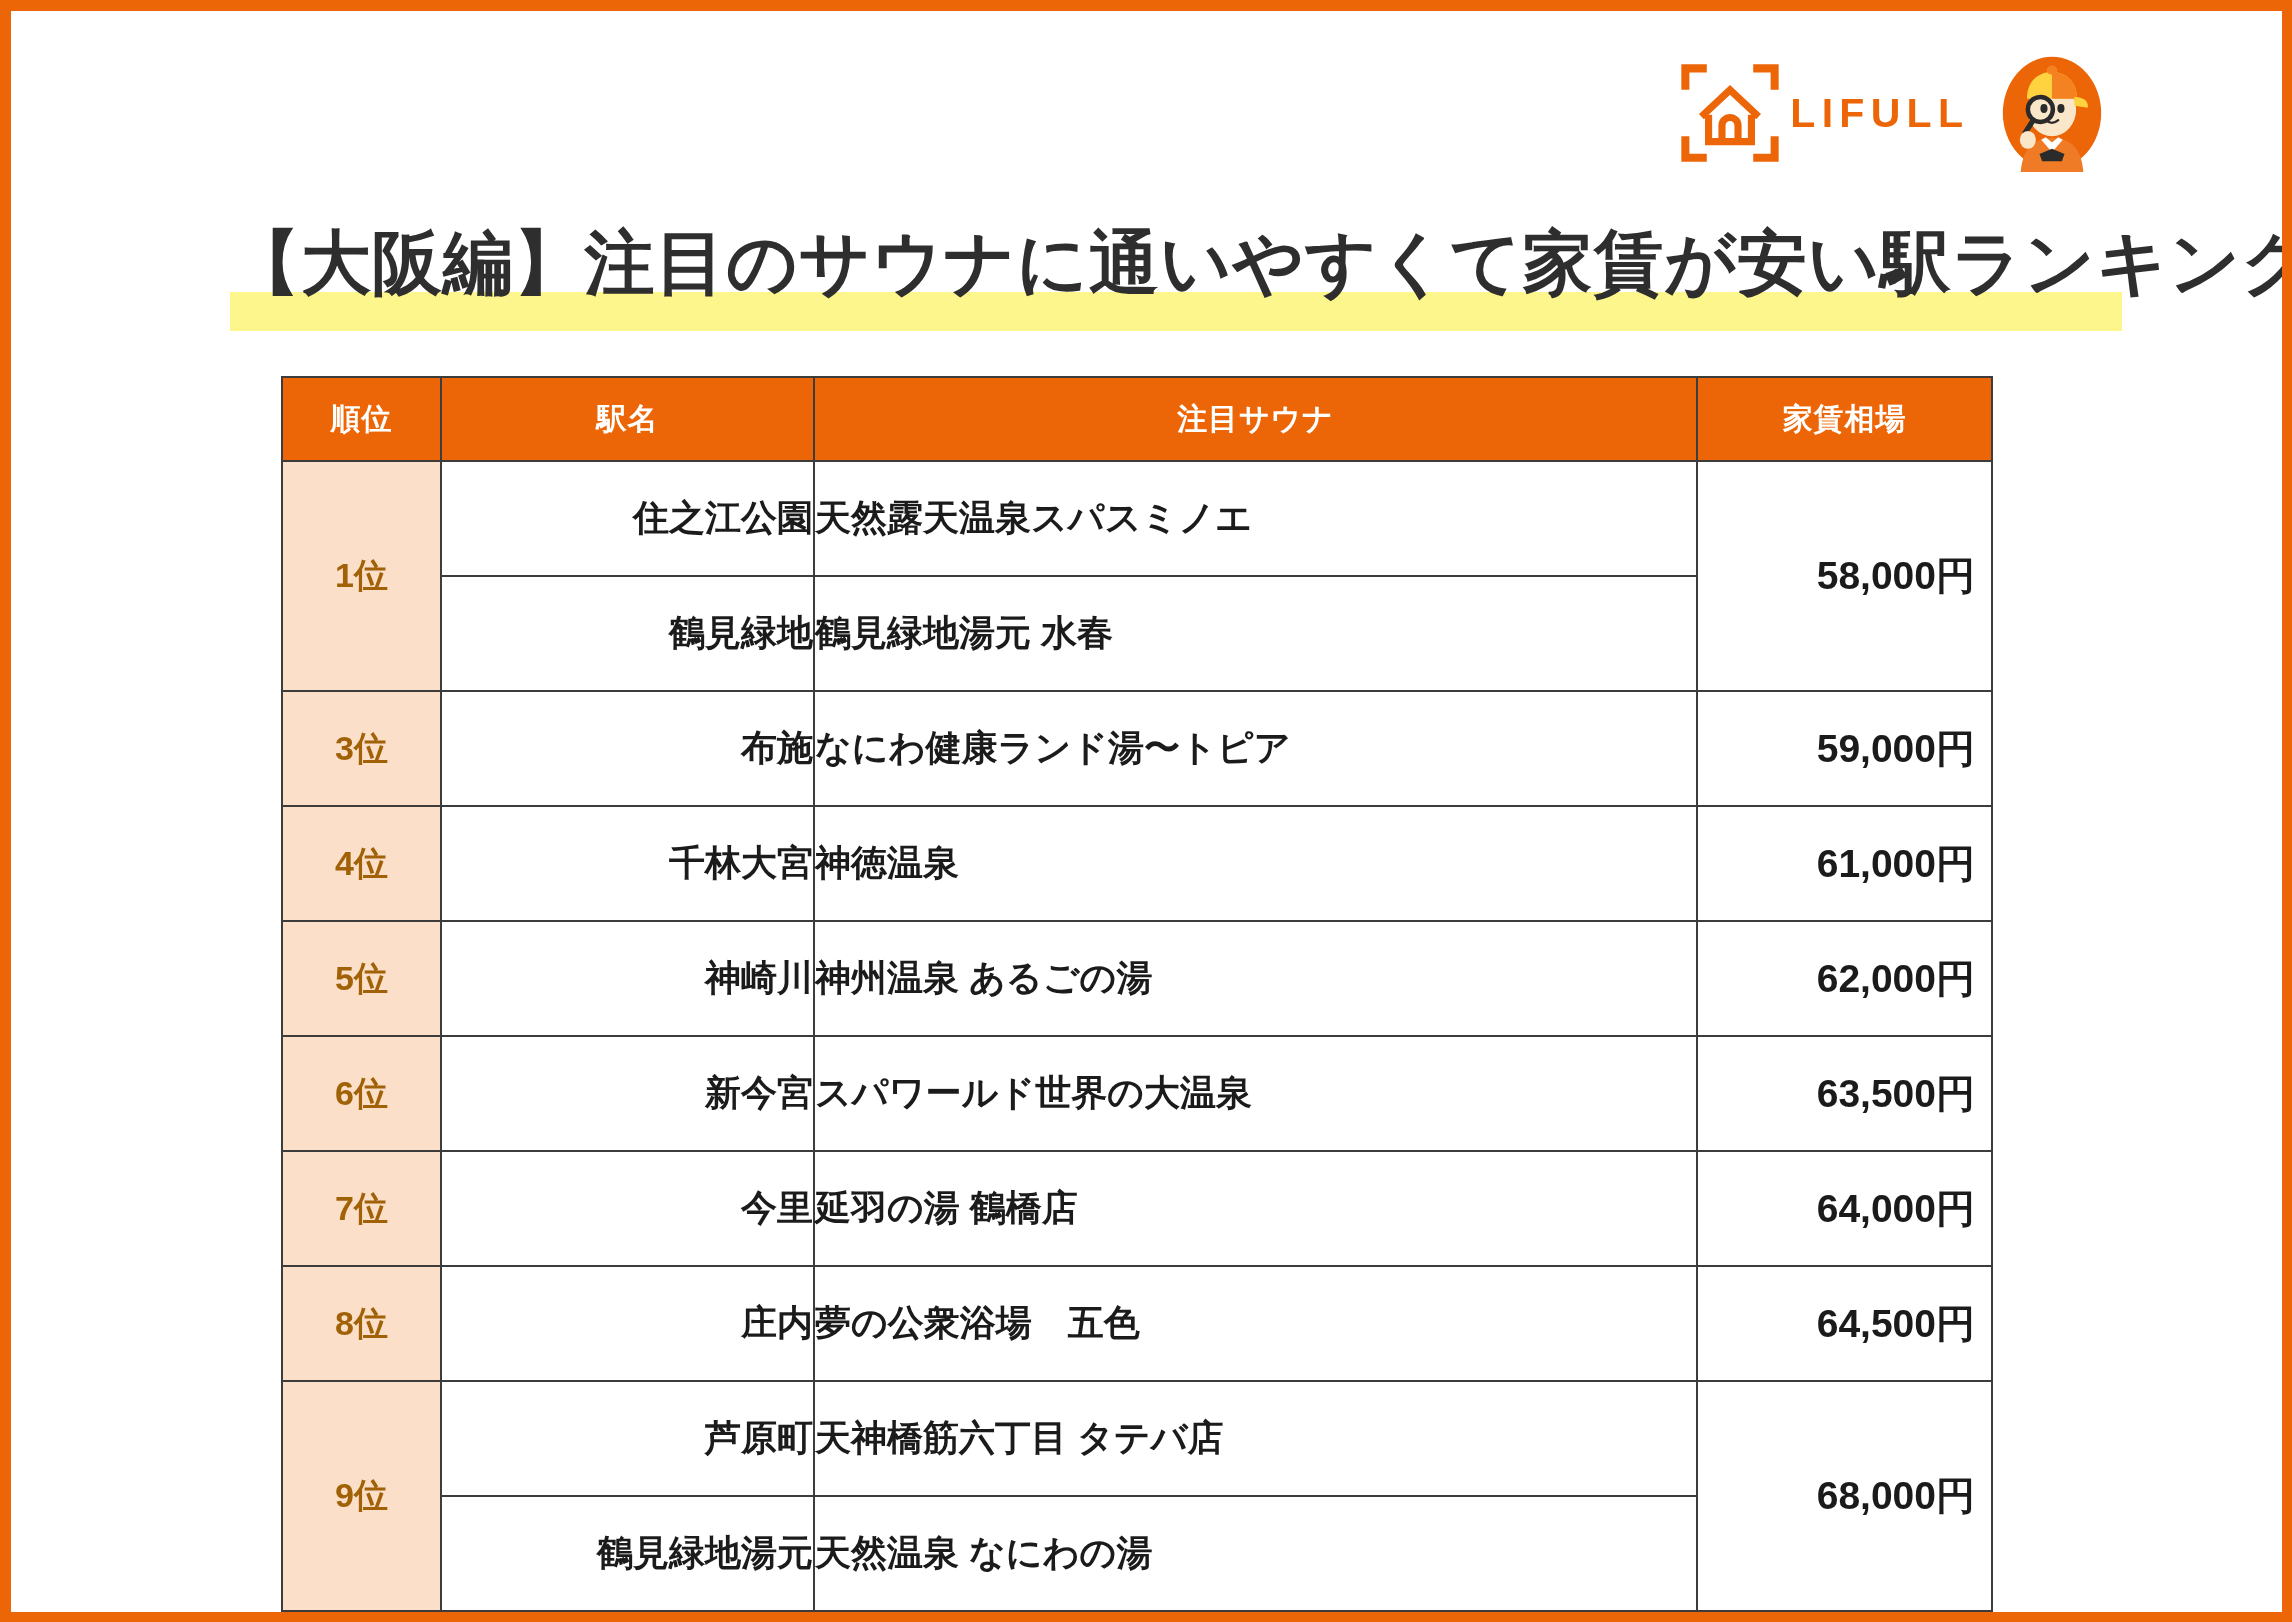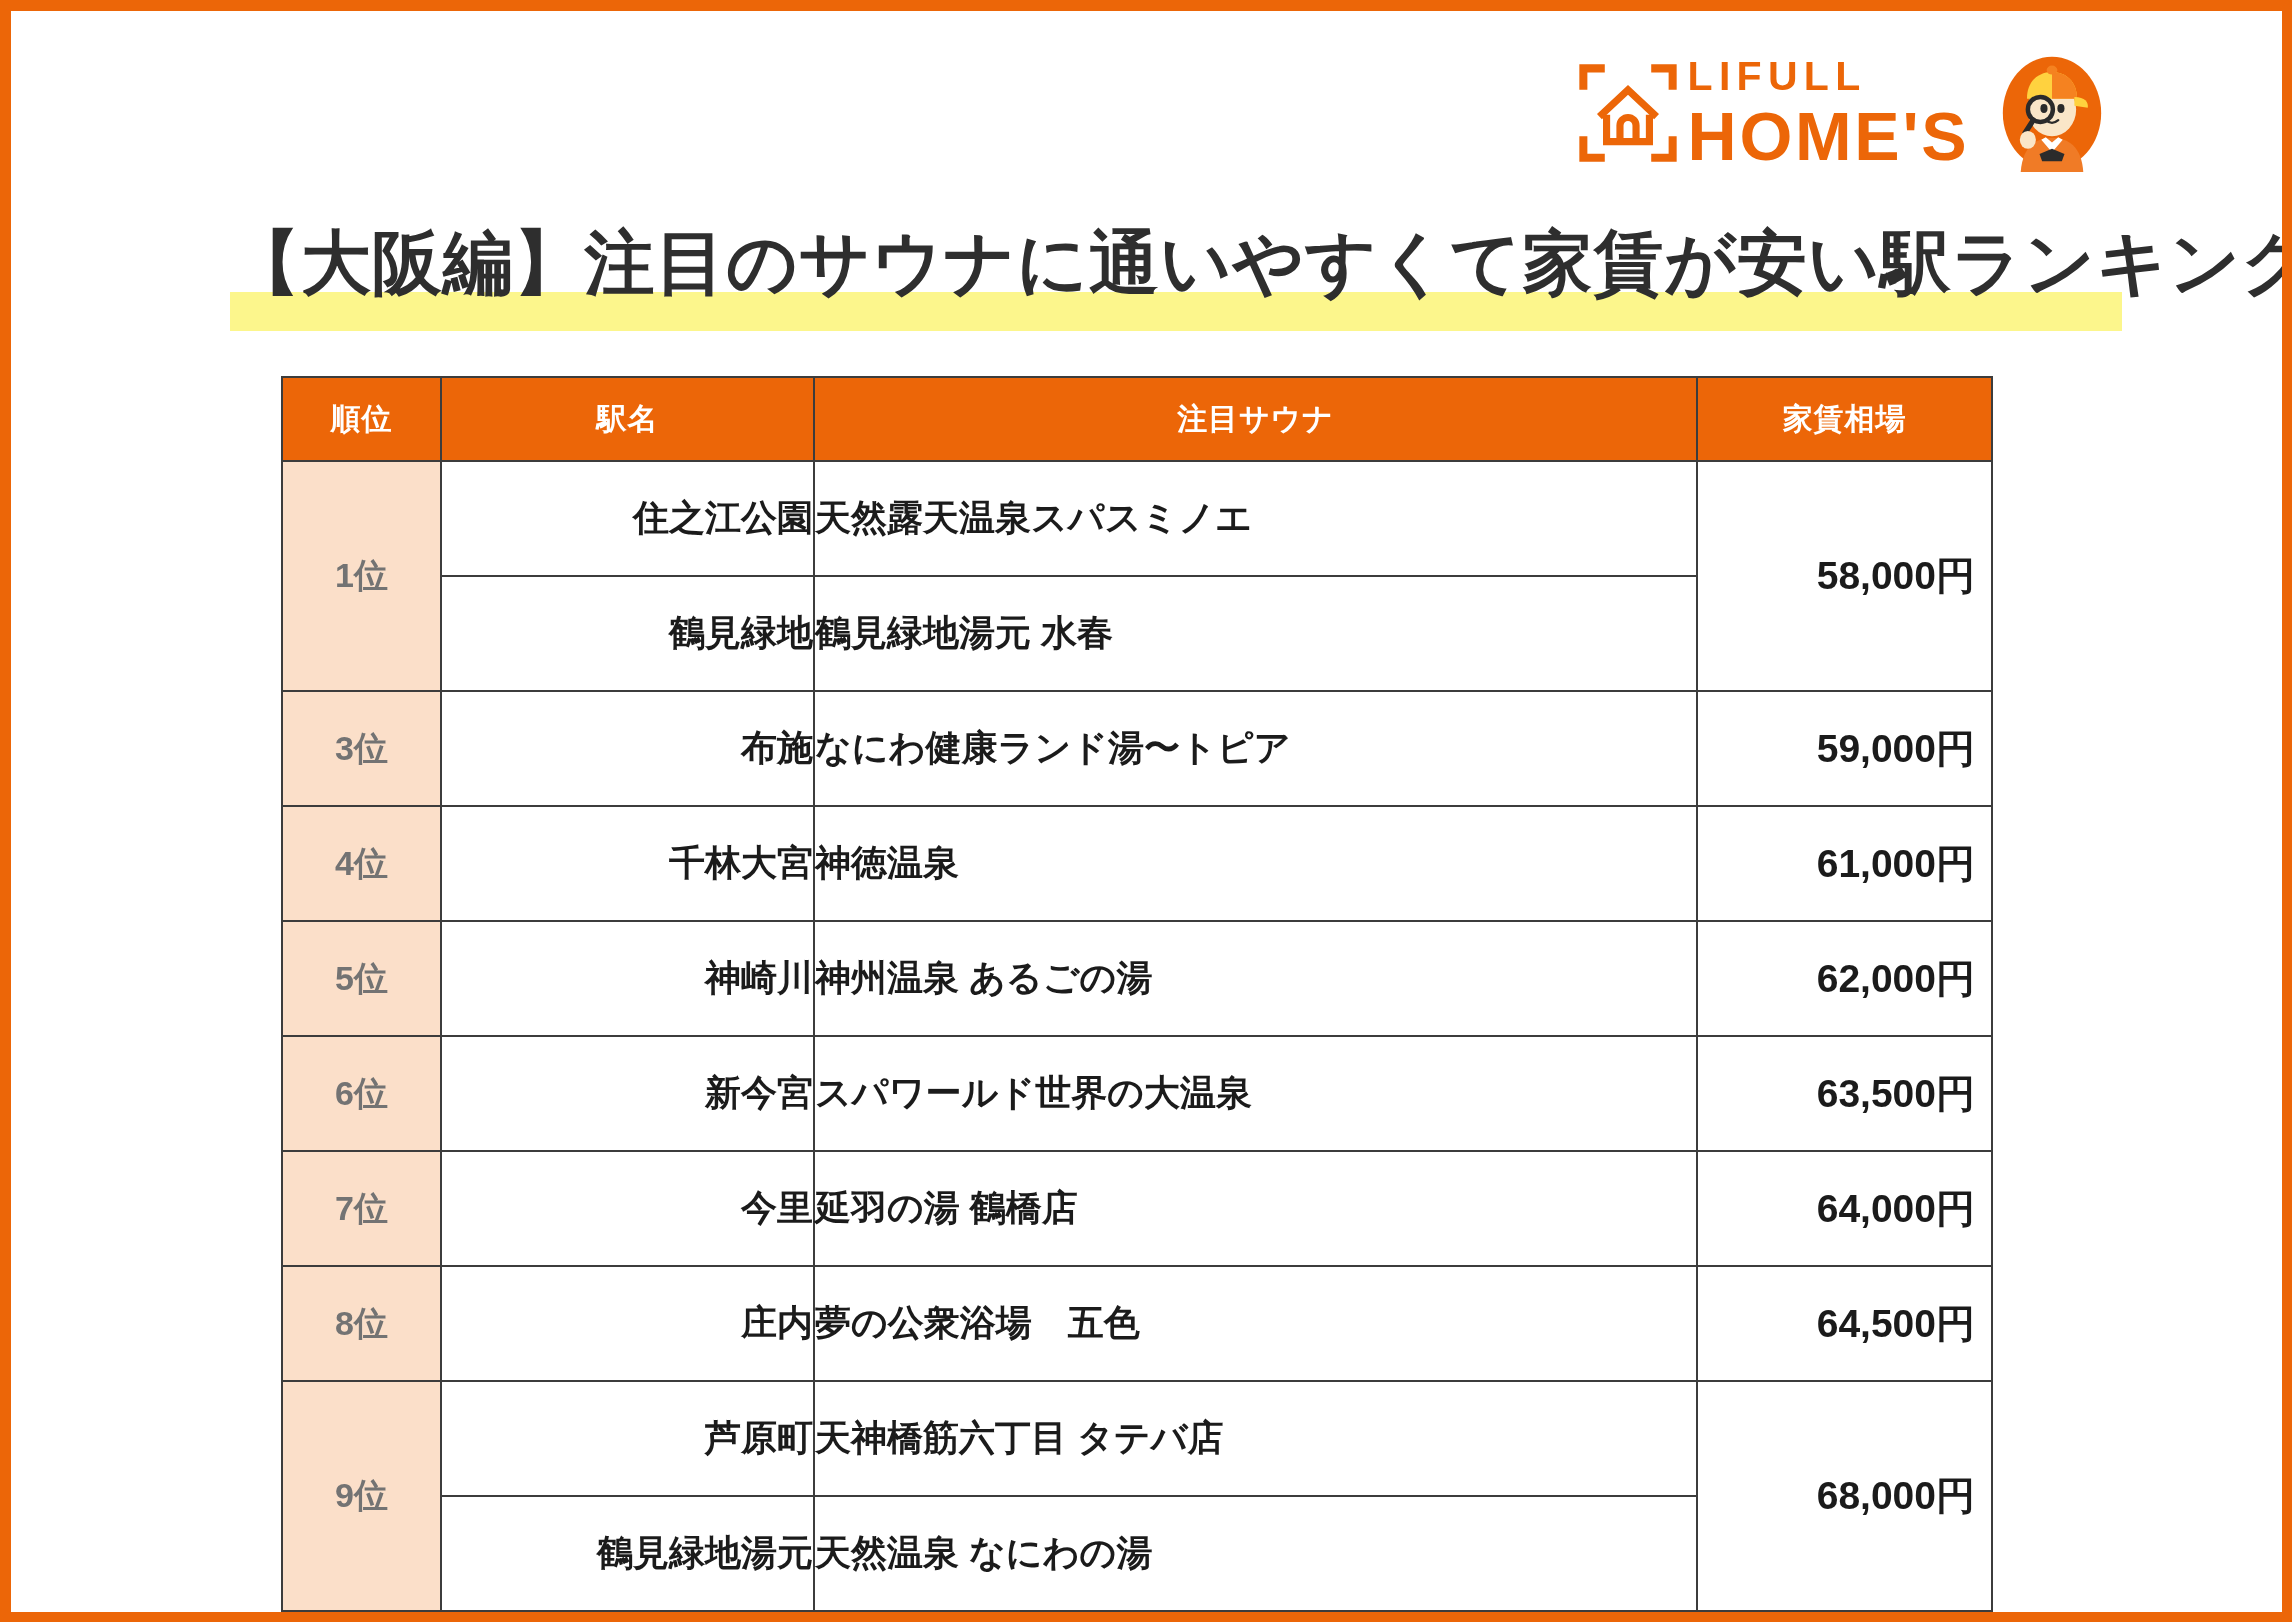--- a/index.html
+++ b/index.html
@@ -119,21 +119,21 @@
   col.c-rank  { width: 159px; }
   col.c-sta   { width: 373px; }
   col.c-sauna { width: 883px; }
   col.c-rent  { width: 295px; }
 
   td.rank-cell {
     background: #FBDFC9;
     text-align: center;
     font-size: 34px;
     font-weight: bold;
-    color: #737373;
+    color: #a16207;
   }
   td.station-cell {
     text-align: right;
     font-size: 36px;
     font-weight: bold;
     color: #1B1B1B;
     height: 115px;
   }
   td.sauna-cell {
     text-align: left;
@@ -172,21 +172,20 @@
         <g fill="none" stroke="#EC6608" stroke-width="8">
           <polyline points="24,60 56,30 88,60"></polyline>
           <polyline points="32,58 32,88 80,88 80,58"></polyline>
           <path d="M47,88 L47,70 a9,9 0 0 1 18,0 L65,88"></path>
         </g>
       </svg>
     </span>
 
     <span class="logo-wordmark">
       <span class="logo-lifull">LIFULL</span>
-      <span class="logo-homes">HOME'S</span>
     </span>
 
     <span class="mascot">
       <svg viewBox="0 0 118 132" width="106" height="118" aria-hidden="true">
         <ellipse cx="59" cy="66" rx="55" ry="63" fill="#EC6608"></ellipse>
 
         <path d="M24,132 C26,104 40,94 59,94 C78,94 92,104 94,132 Z" fill="#F07B26"></path>
         <path d="M47,96 L59,110 L71,96 L66,93 L59,99 L52,93 Z" fill="#ffffff"></path>
         <path d="M45,112 L59,106 L73,112 L70,120 L48,120 Z" fill="#2B2B2B"></path>
 

